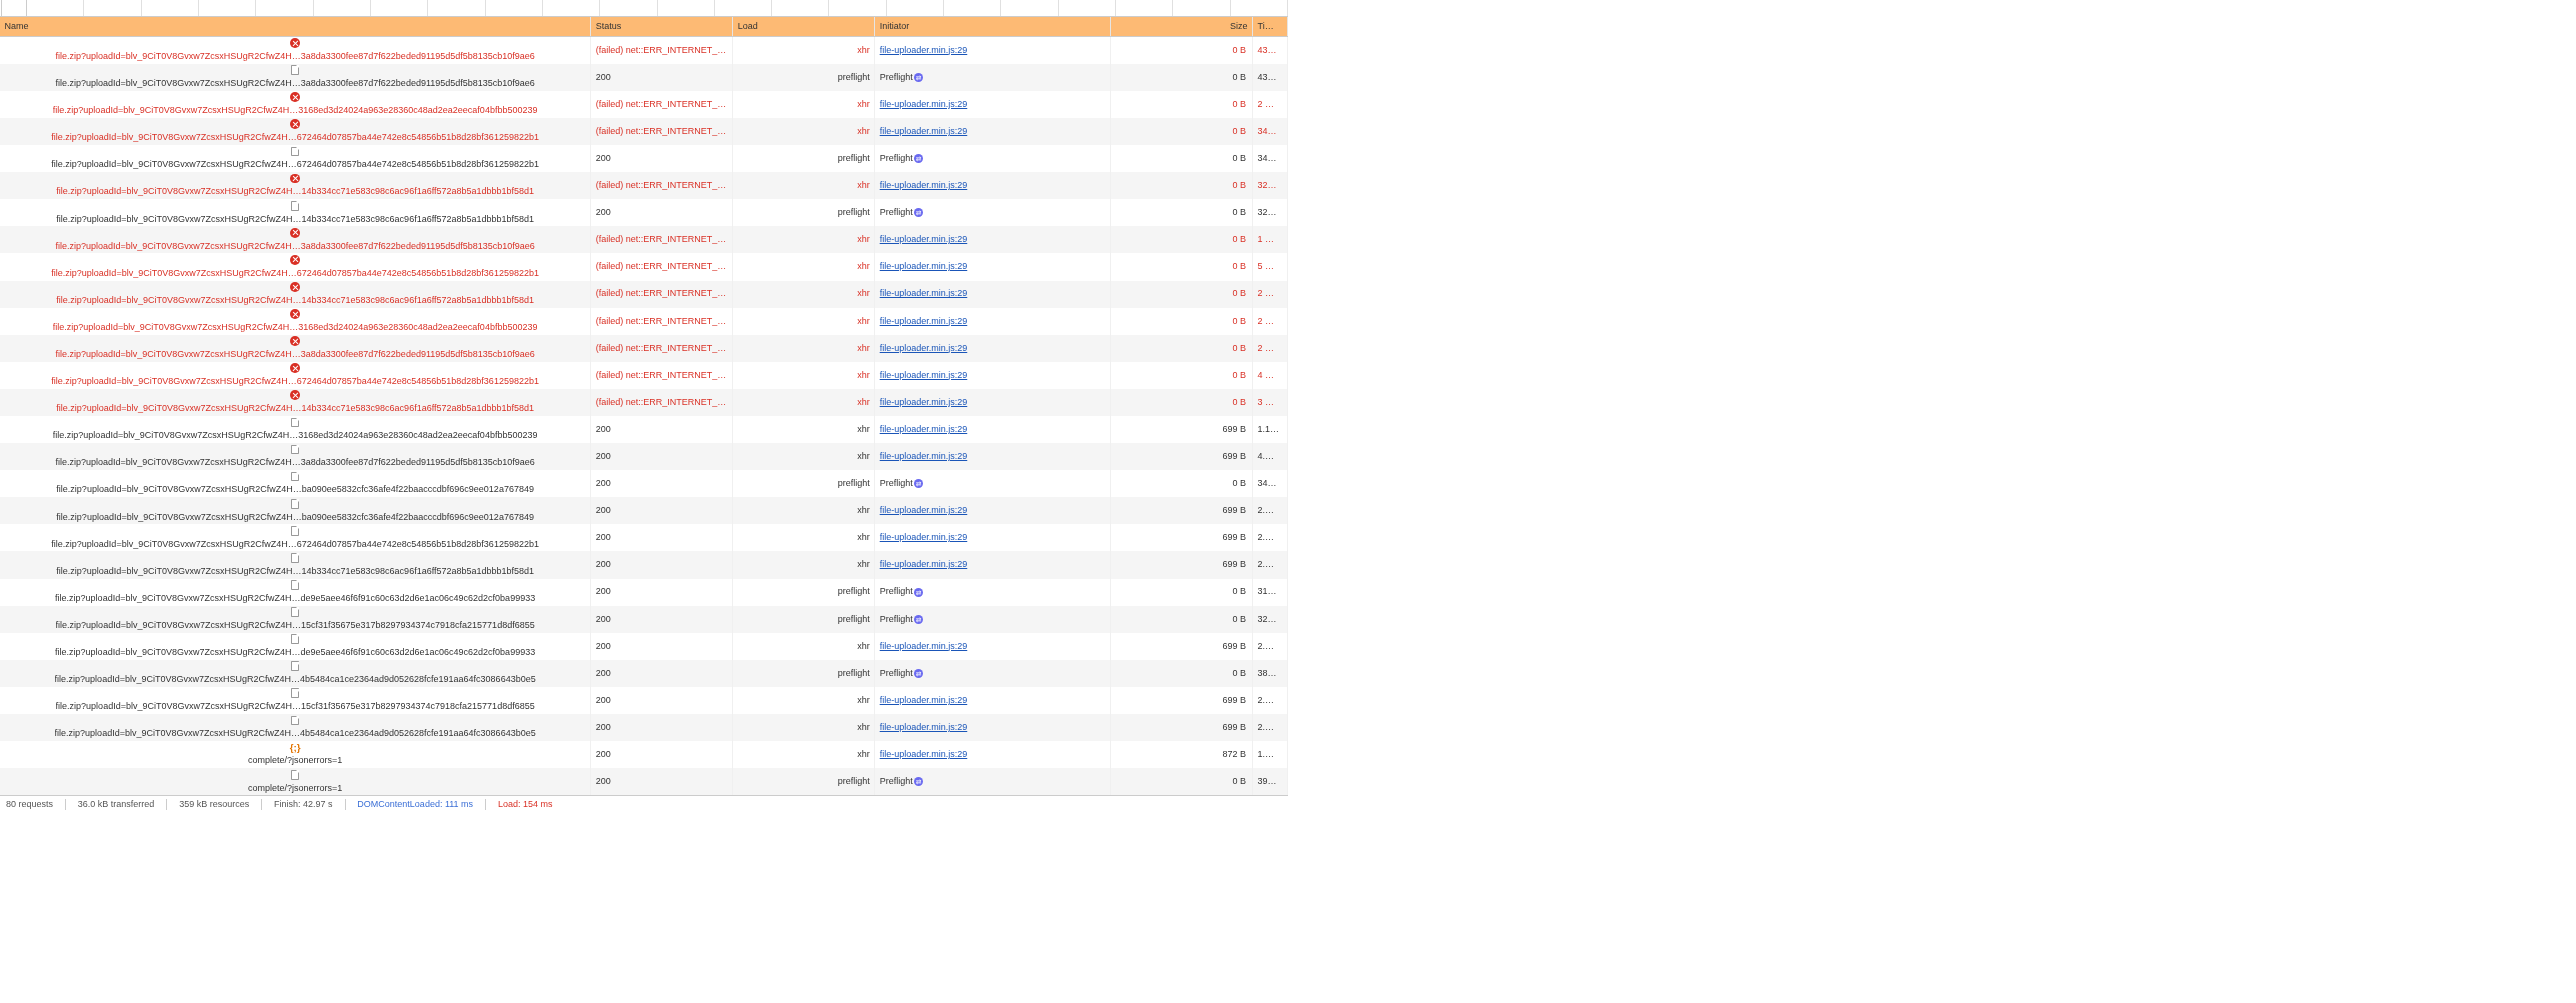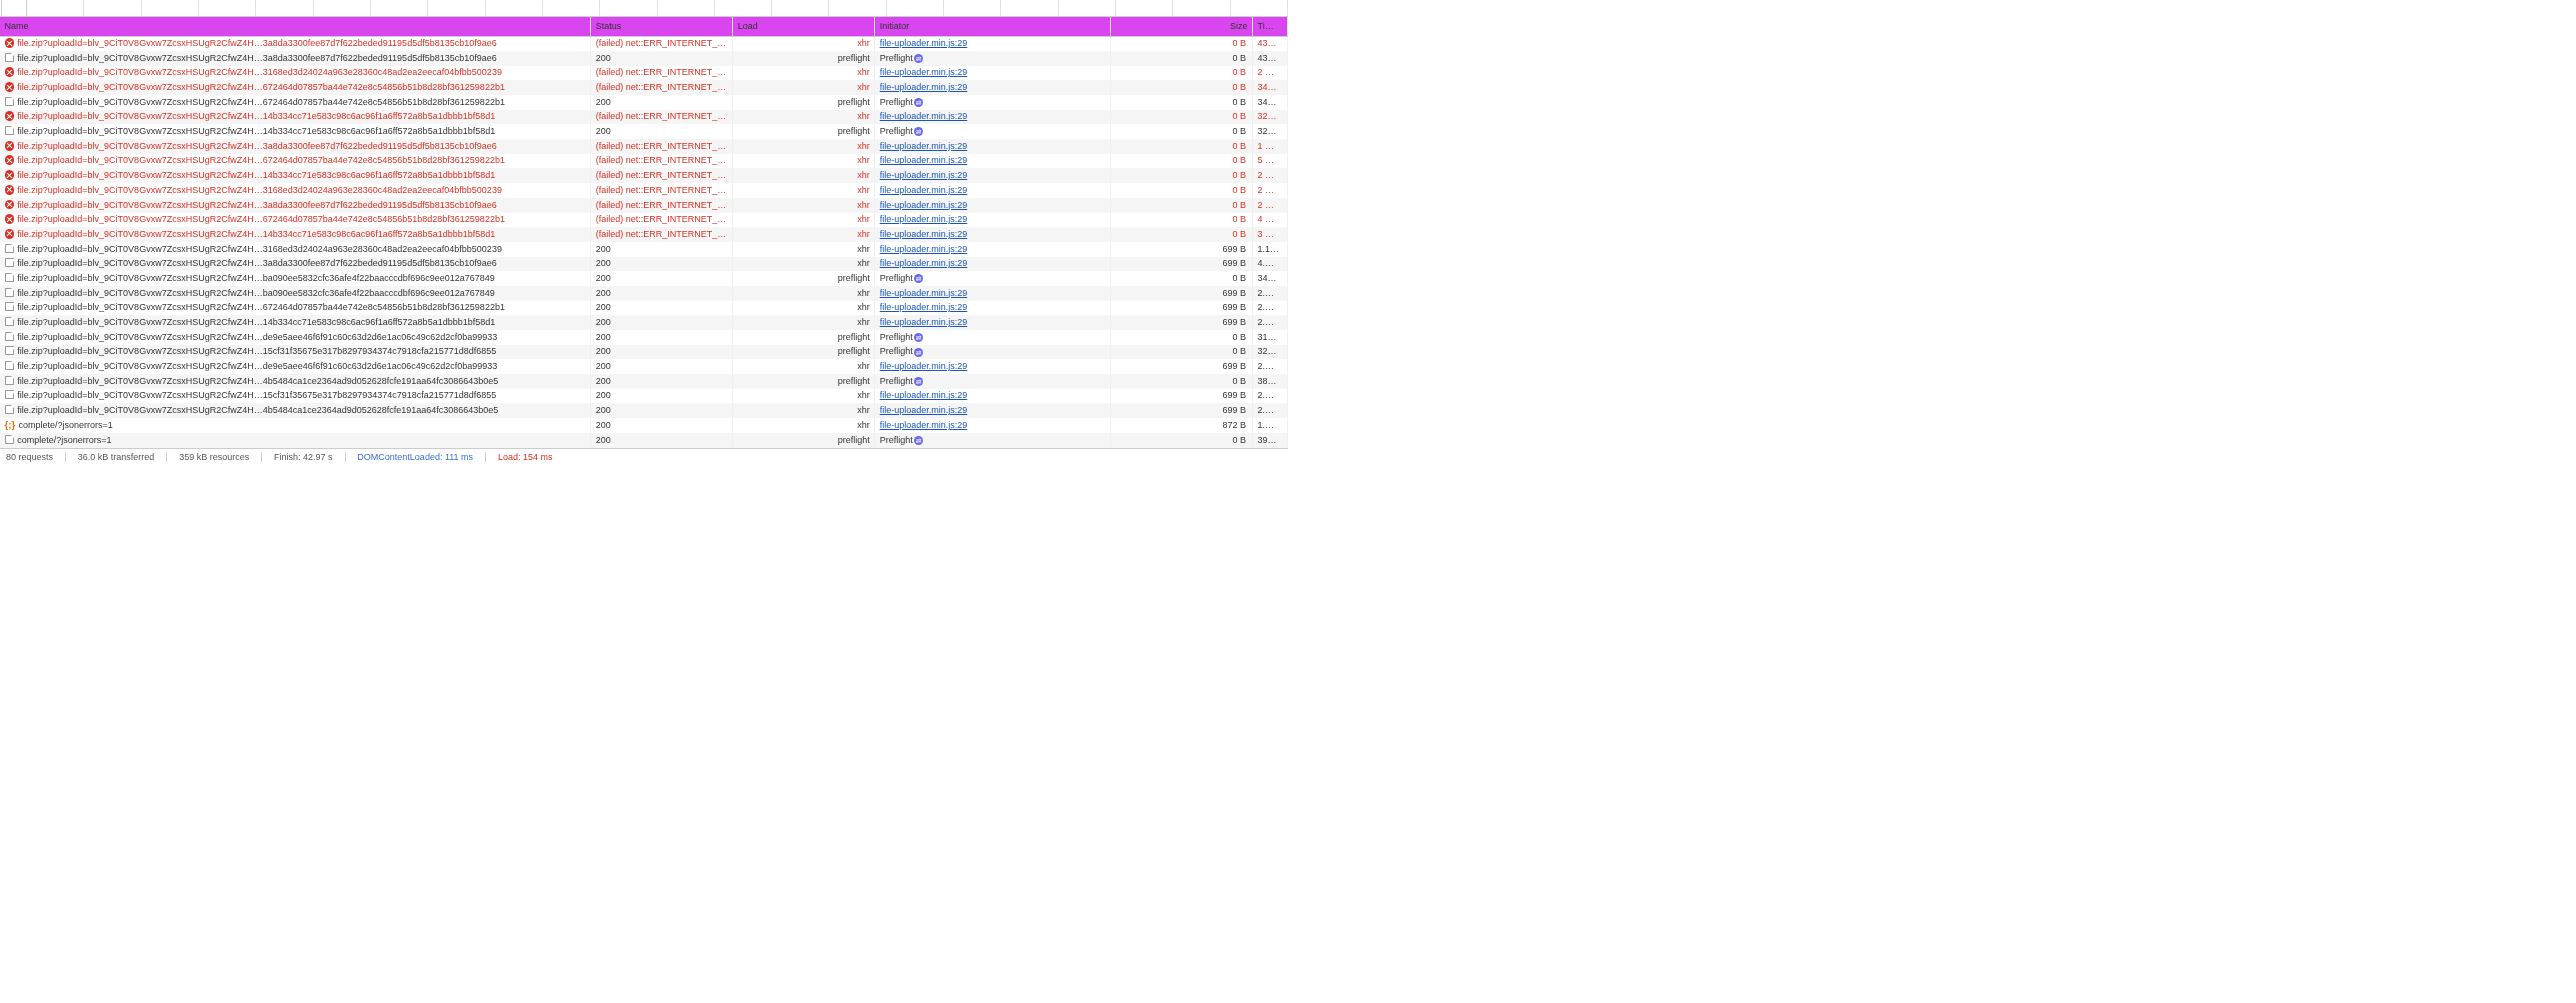--- a/index.html
+++ b/index.html
@@ -27,21 +27,21 @@
     border-collapse: collapse;
     width: 100%;
     table-layout: fixed;
   }
   thead th {
     text-align: left;
     font-weight: 400;
     padding: 3px 4.5px;
     border-bottom: 0.8px solid #ccc;
     border-right: 0.8px solid #e5e5e5;
-    background: #d946ef;
+    background: #fdba74;
     color: #333;
     height: 19.6px;
     white-space: nowrap; overflow: hidden; text-overflow: ellipsis;
   }
   tbody td {
     padding: 1.5px 4.5px;
     border-right: 0.8px solid #f0f0f0;
     height: 14.7px;
     line-height: 11.3px;
     white-space: nowrap; overflow: hidden; text-overflow: ellipsis;
@@ -52,21 +52,21 @@
 
   .col-name     { width: 541px; }
   .col-status   { width: 130px; }
   .col-type     { width: 130px; text-align: right; }
   .col-initiator{ width: 216px; }
   .col-size     { width: 130px; text-align: right; }
   .col-time     { width: 32px; }
 
   td.col-size { padding-right: 6px; }
 
-  .name-cell { display: flex; align-items: flex-start; gap: 3px; }
+  .name-cell { display: flex; align-items: center; gap: 3px; flex-direction: column; }
   .name-cell .txt { overflow: hidden; text-overflow: ellipsis; white-space: nowrap; }
 
   .icon { width: 9.8px; height: 9.8px; flex: 0 0 9.8px; display: inline-block; position: relative; }
   .icon-error {
     border-radius: 50%;
     background: #d93025;
   }
   .icon-error::before, .icon-error::after {
     content: ""; position: absolute; left: 4.5px; top: 1.5px; width: 1.1px; height: 6.8px;
     background: #fff;

